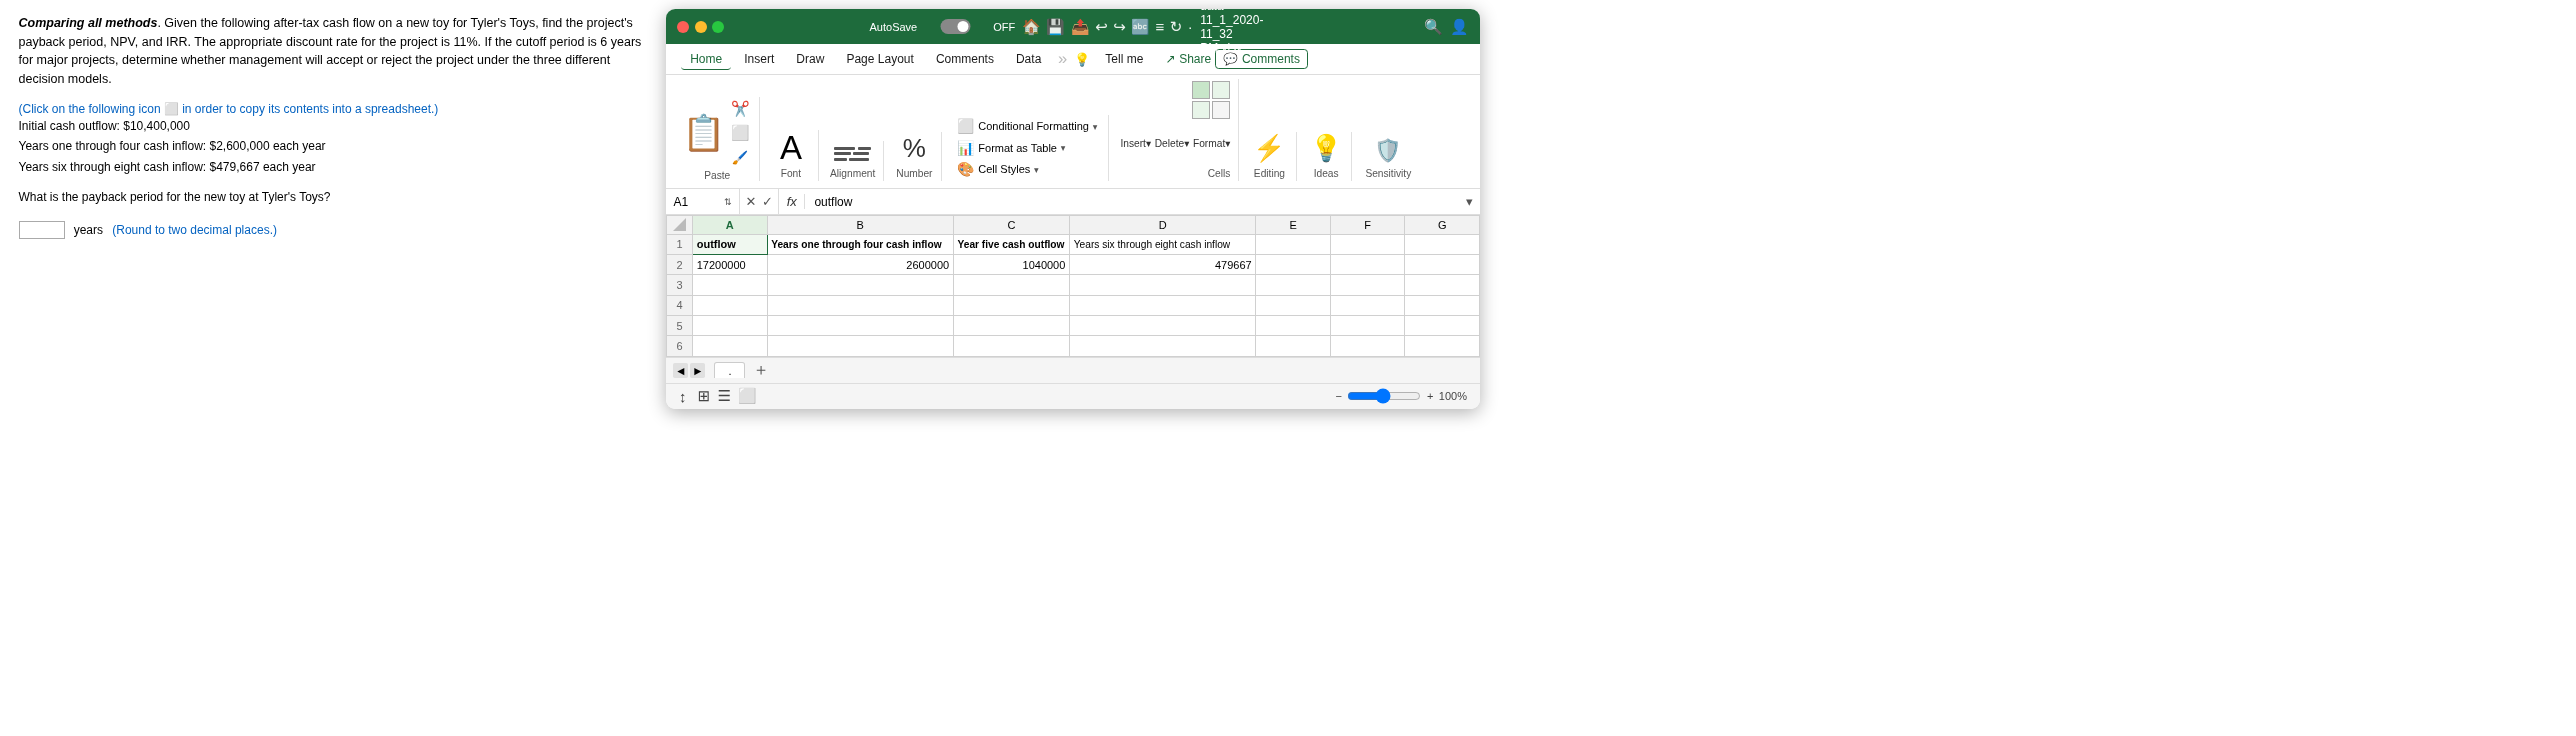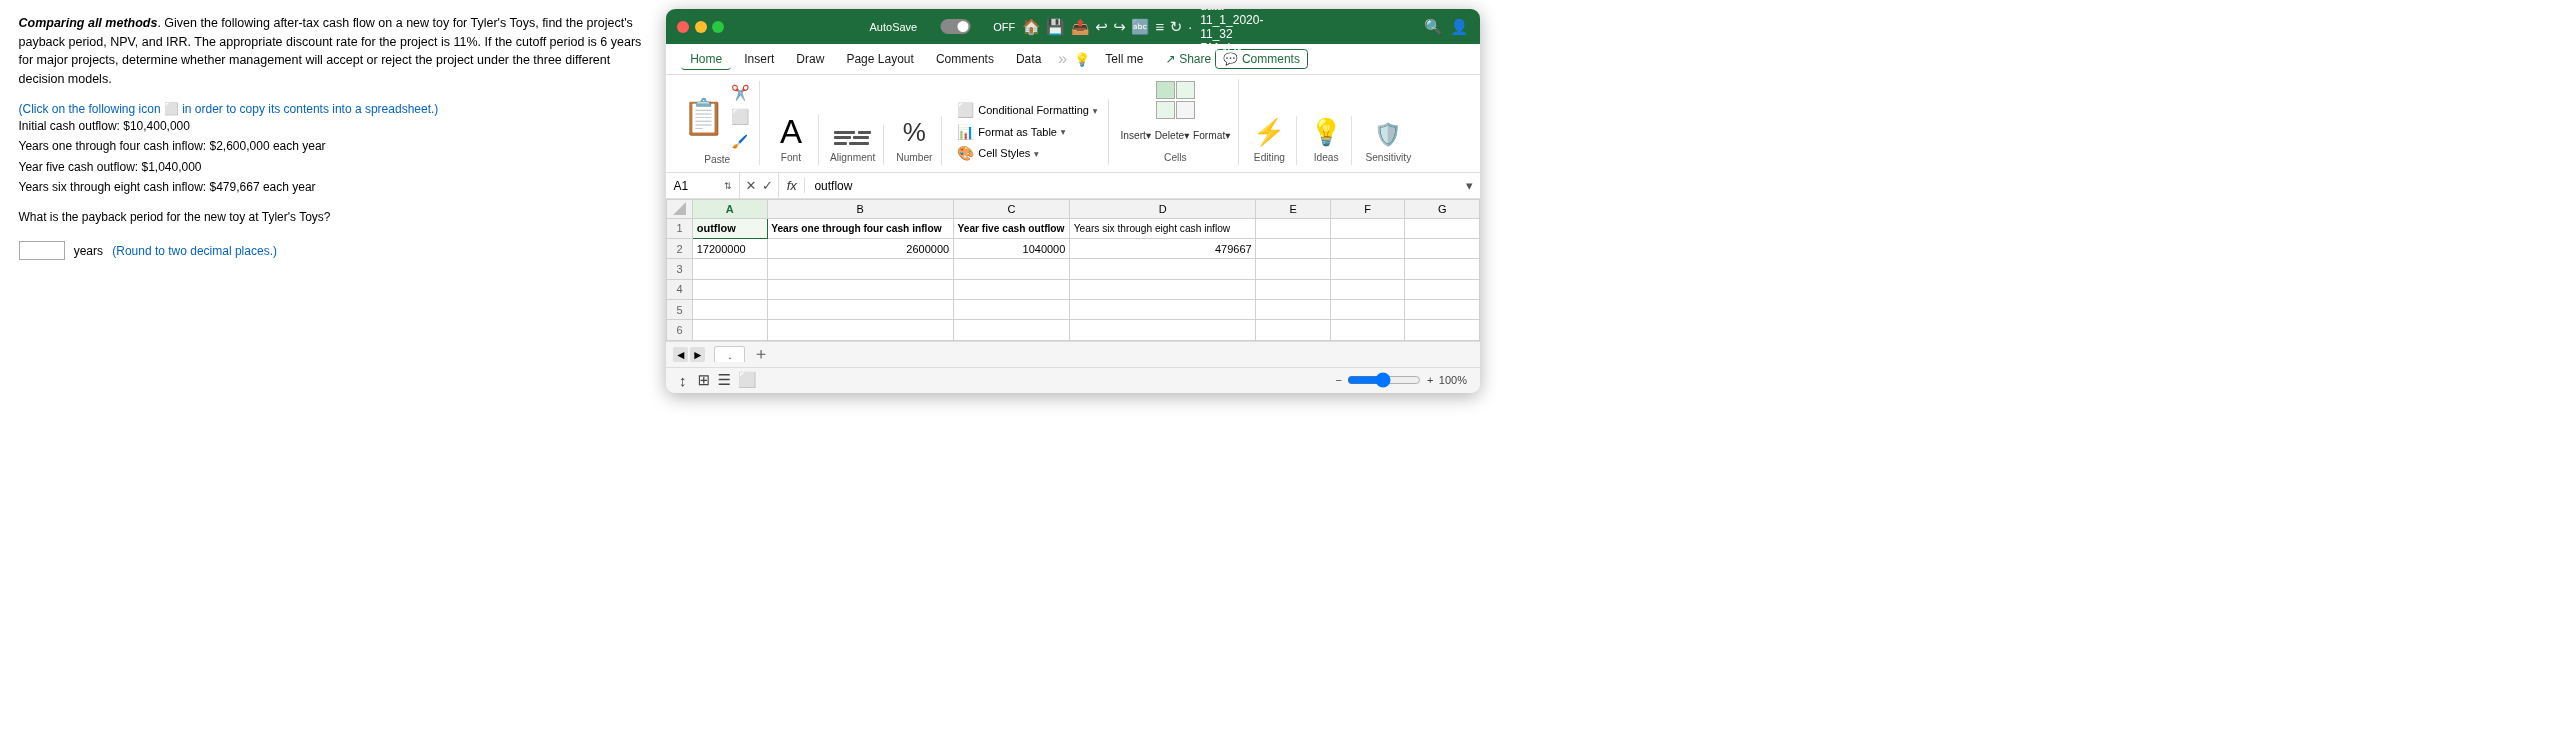--- a/index.html
+++ b/index.html
@@ -294,24 +294,24 @@
     }
 
     .cf-icon {
       font-size: 14px;
     }
 
     
     .cells-group {
       display: flex;
       flex-direction: column;
-      align-items: center;
+      align-items: flex-end;
       padding: 1.8px 7.4px;
       border-right: 0.9px solid #e0e0e0;
-      gap: 9px;
+      gap: 17px;
       min-width: 65px;
     }
 
     .cells-grid {
       display: grid;
       grid-template-columns: 1fr 1fr;
       gap: 1.8px;
     }
 
     .cells-square {
@@ -582,21 +582,20 @@
 <div class="page-content">
 
   <div class="left-panel">
     <div class="problem-text">
       <strong>Comparing all methods</strong><span>. Given the following after-tax cash flow on a new toy for Tyler's Toys, find the project's payback period, NPV, and IRR. The appropriate discount rate for the project is 11%. If the cutoff period is 6 years for major projects, determine whether management will accept or reject the project under the three different decision models.</span>
     </div>
     <div class="click-instruction">(Click on the following icon  ⬜  in order to copy its contents into a spreadsheet.)</div>
     <div class="cash-flows">
       <div>Initial cash outflow: $10,400,000</div>
       <div>Years one through four cash inflow: $2,600,000 each year</div>
-      <div>Year five cash outflow: $1,040,000</div>
       <div>Years six through eight cash inflow: $479,667 each year</div>
     </div>
     <div class="question-text">What is the payback period for the new toy at Tyler's Toys?</div>
     <div class="answer-row">
       <input class="answer-input" type="text" style="">
       <span>years</span>
       <span class="round-note">(Round to two decimal places.)</span>
     </div>
   </div>
 

